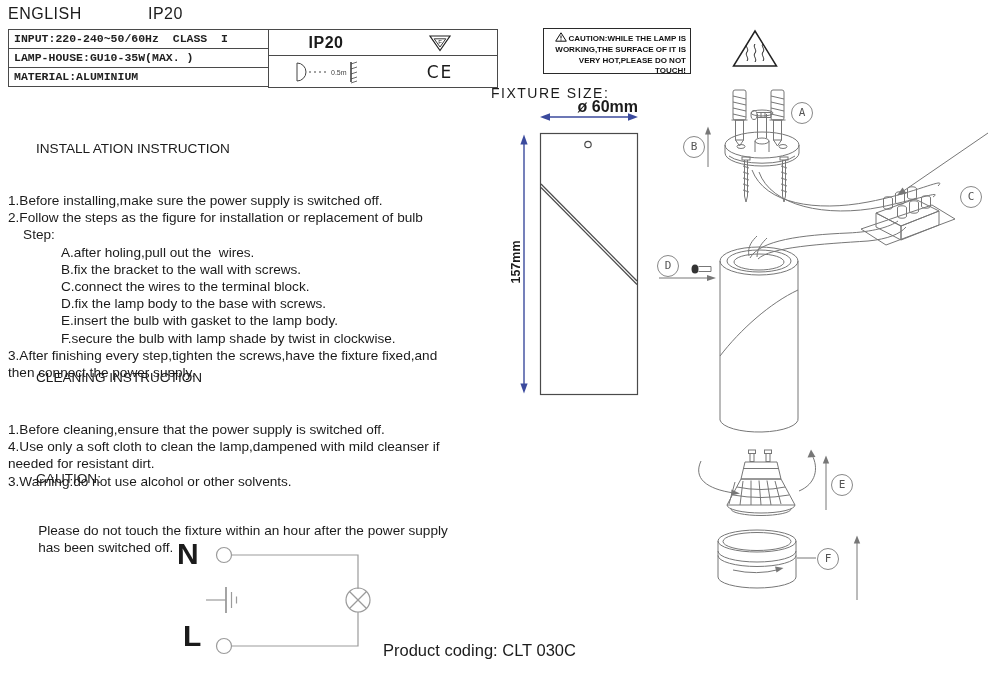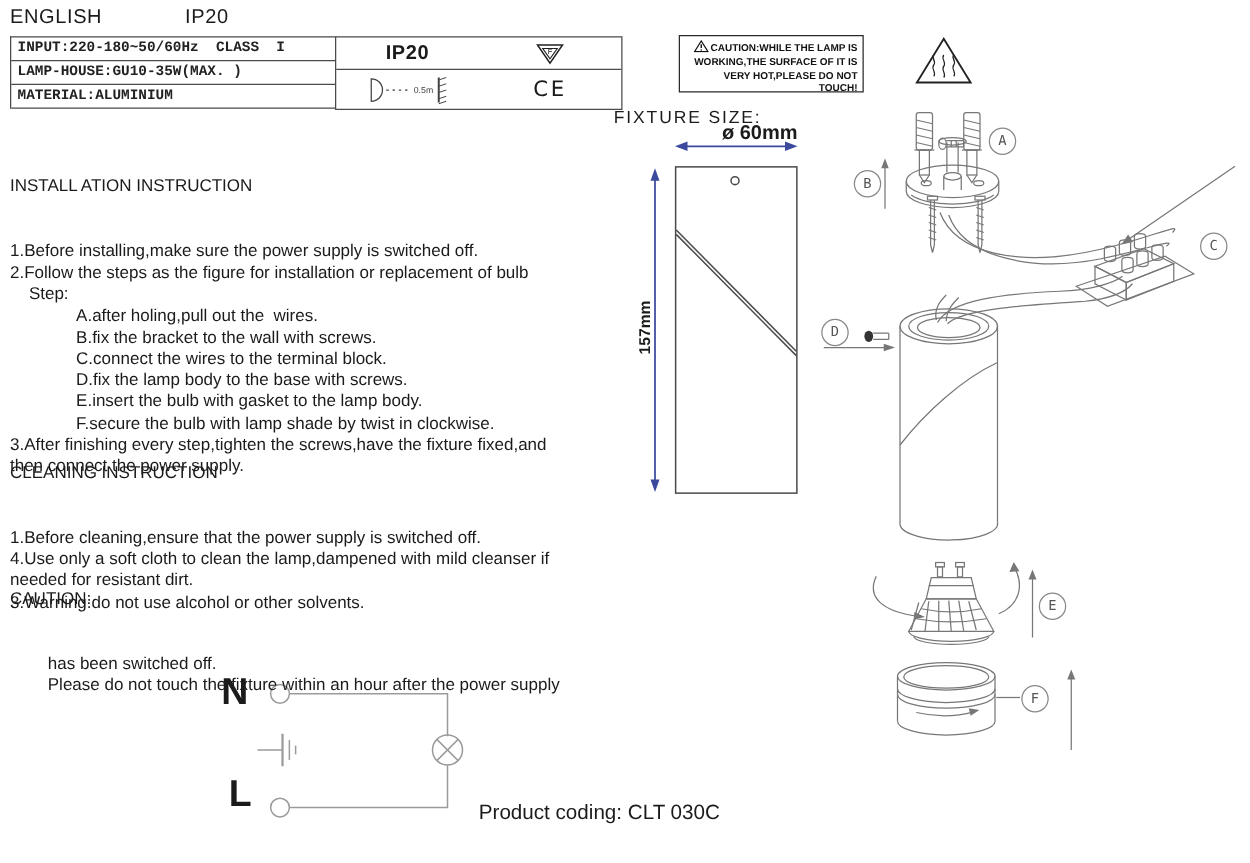--- a/index.html
+++ b/index.html
@@ -39,21 +39,21 @@
   }
   .warn-tri{display:inline-block;vertical-align:-1px;margin-right:1px;}
 
   
   .fixture-size-title{left:491px;top:85px;font-size:14px;letter-spacing:1.5px;}
   .dim-dia{left:540px;top:98px;width:98px;text-align:right;font-size:16px;font-weight:700;}
   .dim-h{left:470px;top:255px;width:92px;text-align:center;font-size:12.5px;font-weight:700;transform:rotate(-90deg);}
 
   
   .textblock{left:8px;font-size:13.6px;line-height:17.2px;white-space:pre-wrap;width:520px;}
-  .tb-title{white-space:pre-wrap;}
+  .tb-title{white-space:pre-wrap;margin-left:28px;}
   #install-block{top:106px;}
   #cleaning-block{top:335px;}
   #caution-block{top:436px;}
 
   
   .nl{font-size:30px;font-weight:700;}
   .n-pos{left:177px;top:537px;}
   .l-pos{left:183px;top:619px;}
 
   .product{left:383px;top:641px;font-size:16.5px;}
@@ -242,21 +242,21 @@
       <line x1="857" y1="600" x2="857" y2="540"></line>
       <polygon points="857,535.5 853.8,543.5 860.2,543.5" fill="#777" stroke="none"></polygon>
     </g>
   </g>
 </svg>
 
 <div class="abs hdr" style="left:8px;top:5px;">ENGLISH</div>
 <div class="abs hdr" style="left:148px;top:5px;">IP20</div>
 
 <div class="abs spec-table">
-    <div class="spec-row">INPUT:220-180~50/60Hz  CLASS  I</div>
+    <div class="spec-row">INPUT:220-240~50/60Hz  CLASS  I</div>
     <div class="spec-row">LAMP-HOUSE:GU10-35W(MAX. )</div>
     <div class="spec-row">MATERIAL:ALUMINIUM</div>
   </div>
 
 <div class="abs cert-box">
   <div class="cert-row cert-row1">
     <div class="cert-cell ip-big">IP20</div>
     <div class="cert-cell">
       <svg width="24" height="18" viewBox="0 0 24 18">
         <path d="M2,2 L22,2 L12,16.5 Z" fill="none" stroke="#222" stroke-width="1.2"></path>
@@ -298,21 +298,21 @@
   <div><div>1.Before installing,make sure the power supply is switched off.</div><div>2.Follow the steps as the figure for installation or replacement of bulb</div><div>    Step:</div><div>              A.after holing,pull out the  wires.</div><div>              B.fix the bracket to the wall with screws.</div><div>              C.connect the wires to the terminal block.</div><div>              D.fix the lamp body to the base with screws.</div><div>              E.insert the bulb with gasket to the lamp body.</div><div>              F.secure the bulb with lamp shade by twist in clockwise.</div><div>3.After finishing every step,tighten the screws,have the fixture fixed,and</div><div>then connect the power supply.</div></div>
 </div>
 
 <div class="abs textblock" id="cleaning-block">
   <div class="tb-title">CLEANING INSTRUCTION</div>
   <div><div>1.Before cleaning,ensure that the power supply is switched off.</div><div>4.Use only a soft cloth to clean the lamp,dampened with mild cleanser if</div><div>needed for resistant dirt.</div><div>3.Warning:do not use alcohol or other solvents.</div><div></div></div>
 </div>
 
 <div class="abs textblock" id="caution-block">
   <div class="tb-title">CAUTION:</div>
-  <div><div>        has been switched off.</div><div>        Please do not touch the fixture within an hour after the power supply</div></div>
+  <div><div>        Please do not touch the fixture within an hour after the power supply</div><div>        has been switched off.</div></div>
 </div>
 
 <div class="abs nl n-pos">N</div>
 <div class="abs nl l-pos">L</div>
 
 <div class="abs product">Product coding: CLT 030C</div>
 
 <div class="abs circ-label" style="left:791px;top:102px;">A</div>
 <div class="abs circ-label" style="left:683px;top:136px;">B</div>
 <div class="abs circ-label" style="left:960px;top:186px;">C</div>

